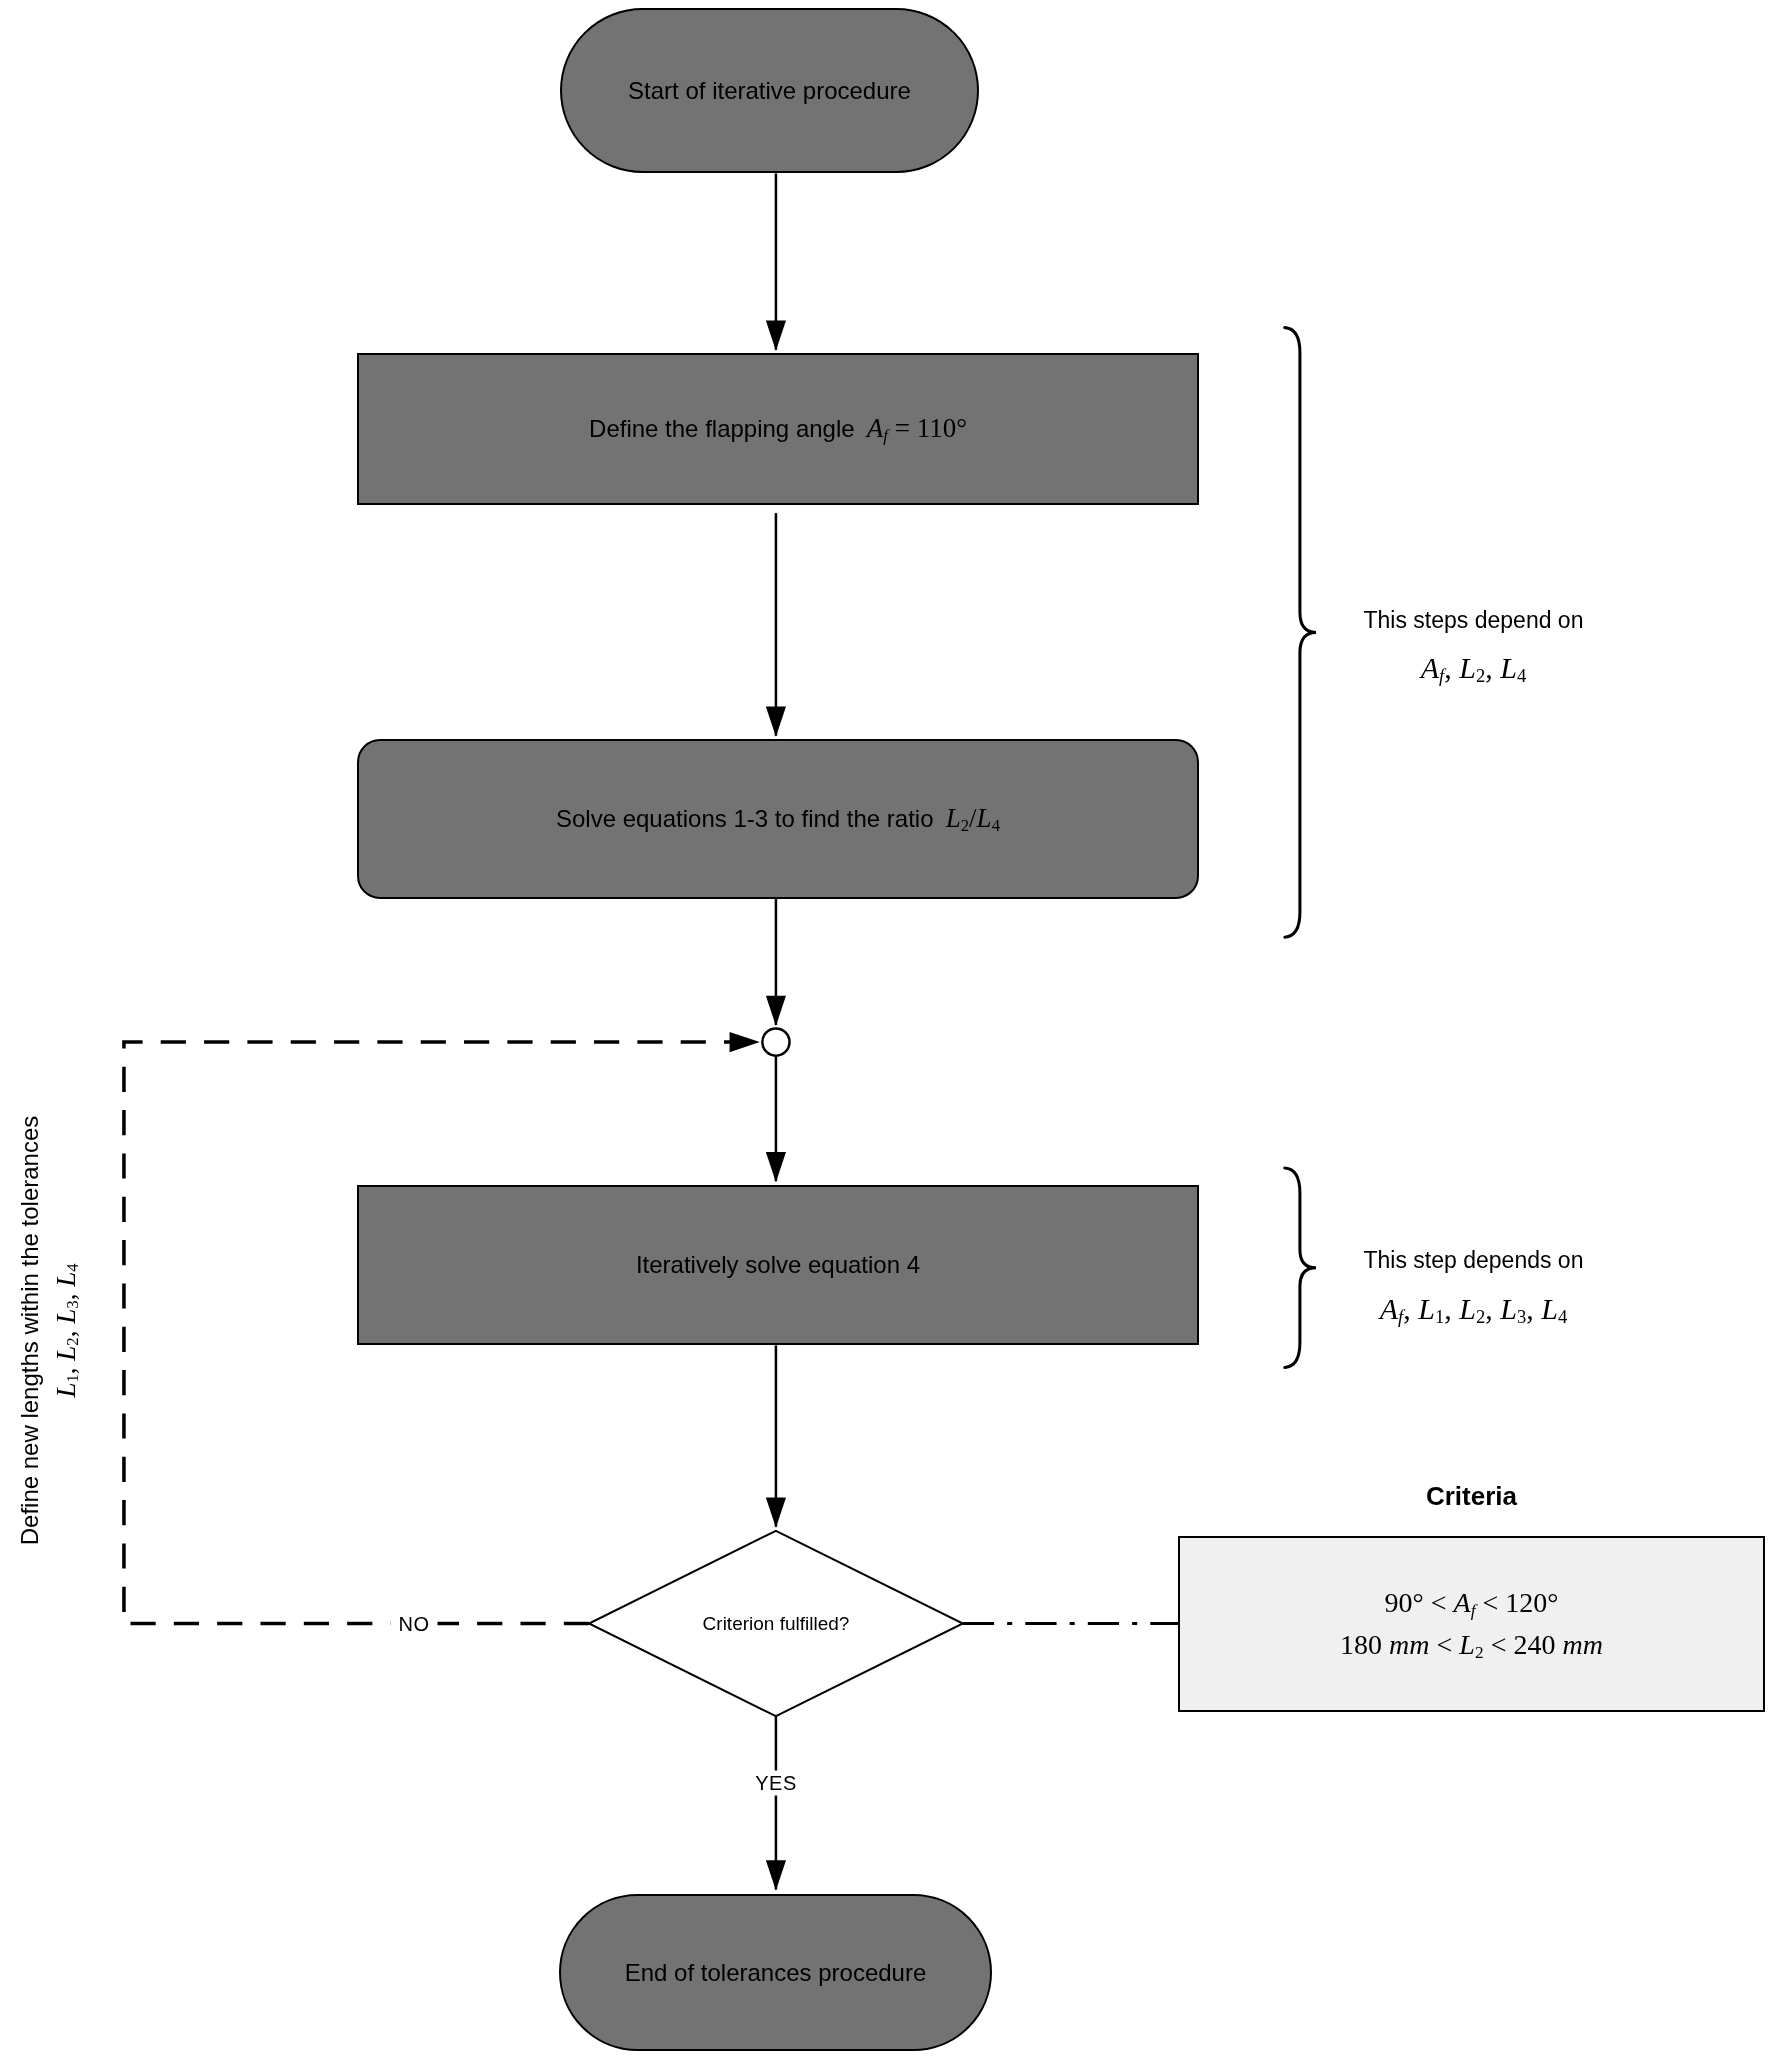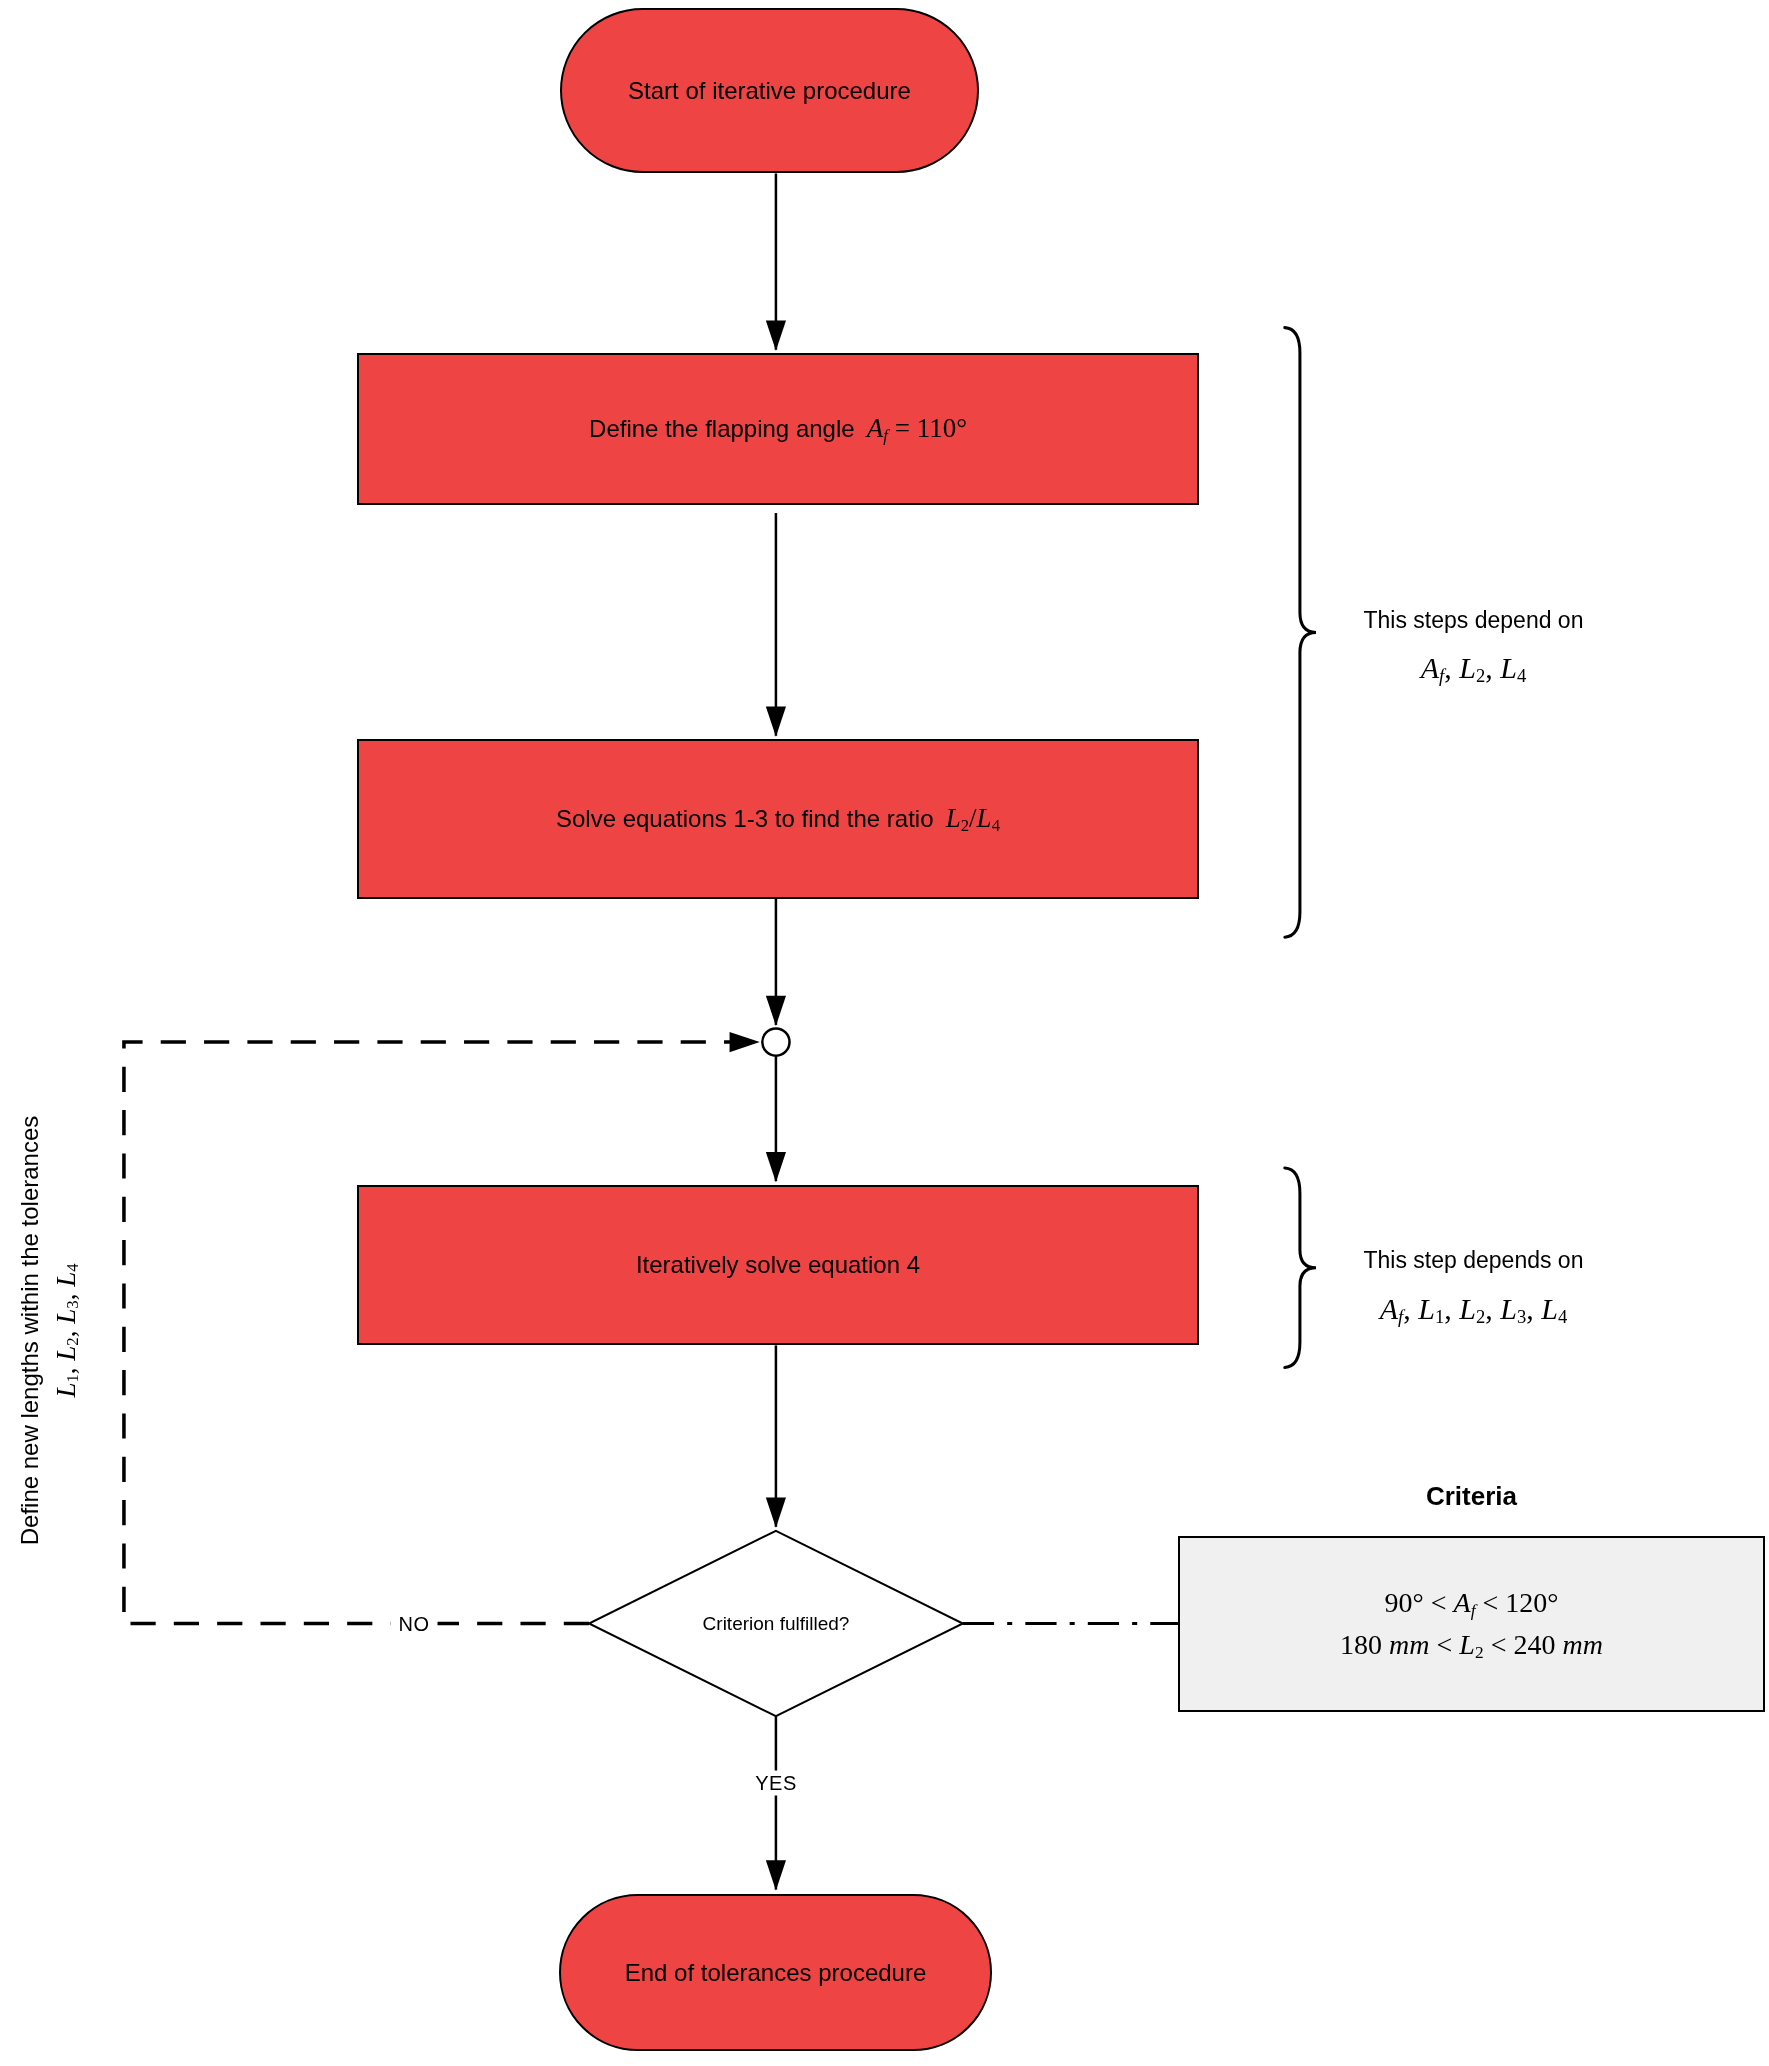--- a/index.html
+++ b/index.html
@@ -2,21 +2,21 @@
 <html style="font-size:8px"><head>
 <meta charset="utf-8">
 <style>
   html,body{margin:0;padding:0;background:#ffffff;}
   #canvas{
     position:relative;width:1769px;height:2066px;background:#ffffff;
     font-family:"Liberation Sans",sans-serif;color:#000;overflow:hidden;
   }
   #connector-layer{position:absolute;left:0;top:0;}
   .node{
-    position:absolute;box-sizing:border-box;background:#ef4444;
+    position:absolute;box-sizing:border-box;background:#737373;
     border:2.5px solid #000;display:flex;align-items:center;justify-content:center;
     text-align:left;font-size:24px;line-height:1.25;
   }
   .stadium{border-width:2px;border-radius:88px;}
   .math{font-family:"Liberation Serif","DejaVu Serif",serif;font-size:27px;}
   .math i{font-style:italic;}
   sub{font-size:0.62em;vertical-align:-0.22em;line-height:0;}
   .inline-math{margin-left:0.45em;}
   .diamond-label{
     position:absolute;left:776px;top:1624px;transform:translate(-50%,-50%);
@@ -83,21 +83,21 @@
   <div class="node stadium" style="left:560px;top:8px;width:419px;height:165px;">
     <span>Start of iterative procedure</span>
   </div>
 
   <div class="node" style="left:357px;top:353px;width:842px;height:152px;">
     <span>
       <span>Define the flapping angle</span><span class="math inline-math"><i>A</i><sub><i>f</i></sub> = 110°</span>
     </span>
   </div>
 
-  <div class="node" style="left:357px;top:739px;width:842px;height:160px;">
+  <div class="node" style="left:357px;top:739px;width:842px;height:160px;border-radius:23px;">
     <span>
       <span>Solve equations 1-3 to find the ratio</span><span class="math inline-math"><i>L</i><sub>2</sub>/<i>L</i><sub>4</sub></span>
     </span>
   </div>
 
   <div class="node" style="left:357px;top:1185px;width:842px;height:160px;">
     <span>Iteratively solve equation 4</span>
   </div>
 
   <div class="diamond-label">Criterion fulfilled?</div>

